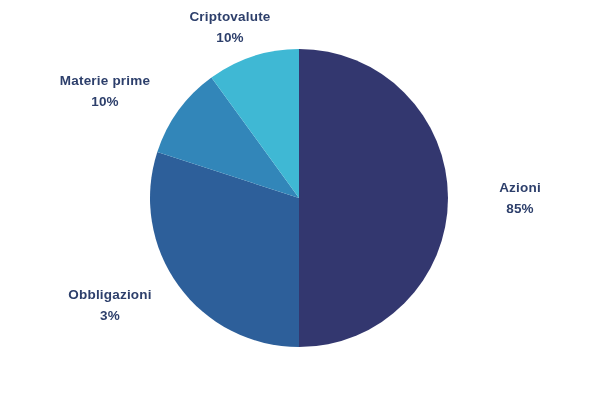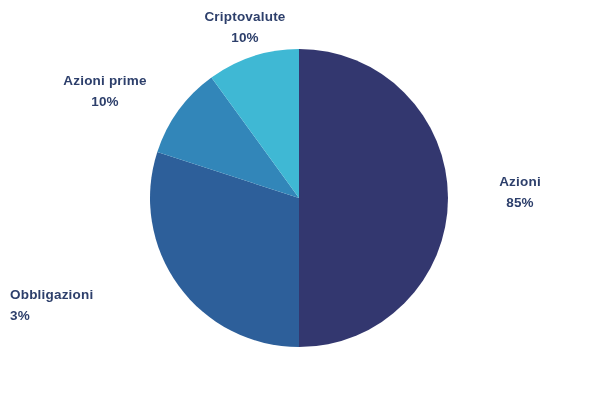--- a/index.html
+++ b/index.html
@@ -30,43 +30,43 @@
     line-height: 21px;
     color: #2d3f6b;
     letter-spacing: 0.2px;
     white-space: nowrap;
   }
   .pie-label .lbl-name { display: block; }
   .pie-label .lbl-value { display: block; }
 
   
   #label-criptovalute {
-    left: 145px;
+    left: 130px;
     top: 6px;
     width: 200px;
     text-align: center;
   }
   
   #label-materie-prime {
     left: 5px;
     top: 70px;
     width: 200px;
     text-align: center;
   }
   
   #label-obbligazioni {
     left: 10px;
     top: 284px;
     width: 200px;
-    text-align: left;
+    text-align: center;
   }
   
   #label-azioni {
     left: 455px;
-    top: 171px;
+    top: 177px;
     width: 130px;
     text-align: center;
   }
 </style>
 </head>
 <body>
 
 <div id="canvas">
 
   <svg id="pie-svg" viewBox="0 0 600 400" xmlns="http://www.w3.org/2000/svg">
@@ -82,21 +82,21 @@
     <span class="lbl-name">Azioni</span>
     <span class="lbl-value">85%</span>
   </div>
 
   <div class="pie-label" id="label-obbligazioni">
     <span class="lbl-name">Obbligazioni</span>
     <span class="lbl-value">3%</span>
   </div>
 
   <div class="pie-label" id="label-materie-prime">
-    <span class="lbl-name">Azioni prime</span>
+    <span class="lbl-name">Materie prime</span>
     <span class="lbl-value">10%</span>
   </div>
 
   <div class="pie-label" id="label-criptovalute">
     <span class="lbl-name">Criptovalute</span>
     <span class="lbl-value">10%</span>
   </div>
 
 </div>
 

